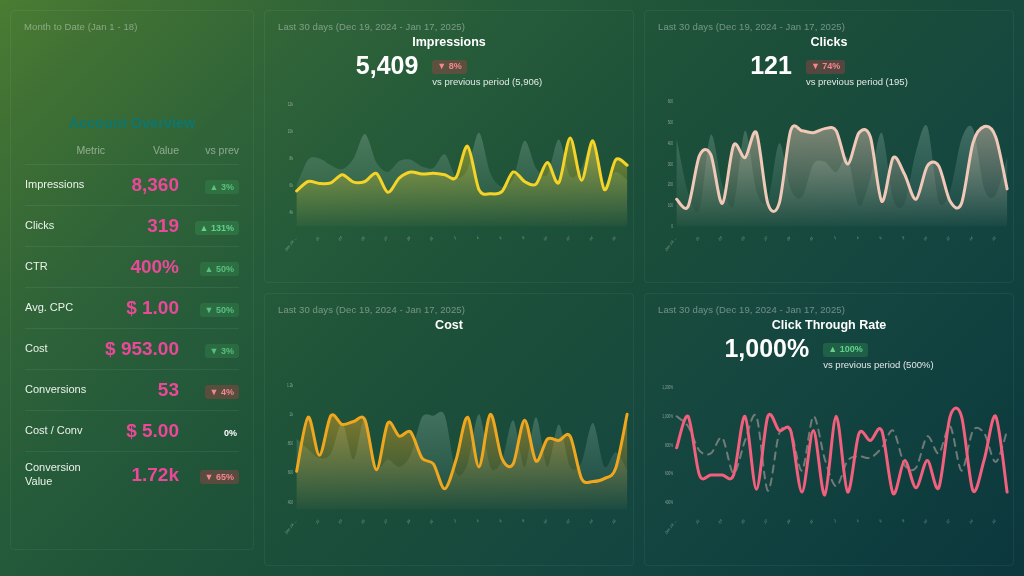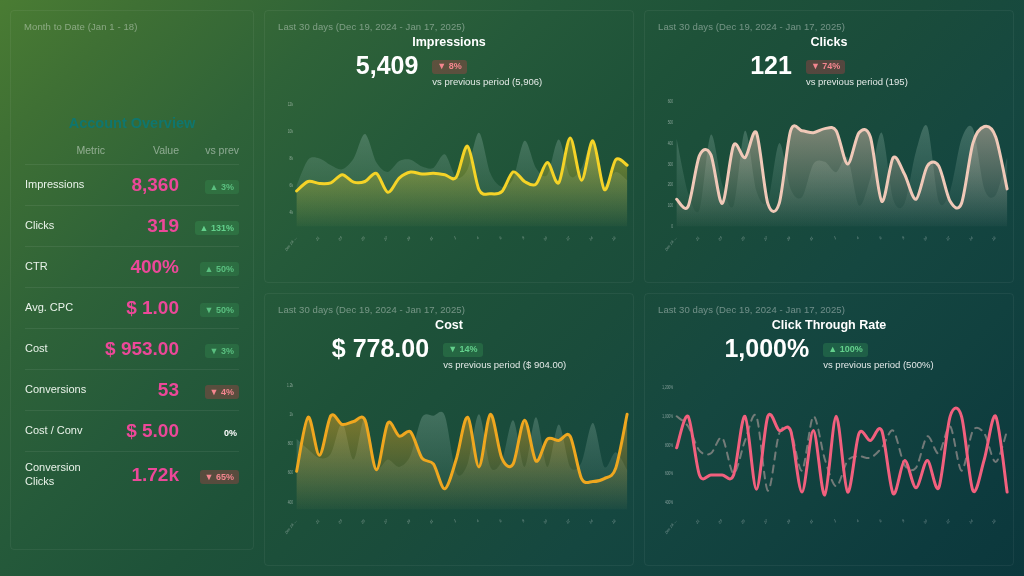--- a/index.html
+++ b/index.html
@@ -124,21 +124,21 @@
               <td class="c-metric">Conversions</td>
               <td class="c-val">53</td>
               <td class="c-prev"><span class="badge down"><span>▼</span> <span>4%</span></span></td>
             </tr>
             <tr>
               <td class="c-metric">Cost / Conv</td>
               <td class="c-val">$ 5.00</td>
               <td class="c-prev"><span class="badge flat"><span>0%</span></span></td>
             </tr>
             <tr>
-              <td class="c-metric">Conversion Clicks</td>
+              <td class="c-metric">Conversion Value</td>
               <td class="c-val">1.72k</td>
               <td class="c-prev"><span class="badge down"><span>▼</span> <span>65%</span></span></td>
             </tr>
           </tbody>
       </table>
     </div>
   </div>
 
   <div id="charts">
       <div class="panel chart-panel">
@@ -234,24 +234,20 @@
             <path d="M86.0,93.3C90.7,108.5 107.6,174.0 117.0,194.0C126.3,214.0 138.5,241.4 147.9,225.0C157.3,208.6 169.5,92.5 178.9,85.5C188.3,78.5 200.5,158.5 209.9,178.5C219.2,198.5 231.4,232.5 240.8,217.3C250.2,202.0 262.4,81.9 271.8,77.8C281.2,73.6 293.4,170.2 302.8,190.1C312.1,210.1 324.3,223.0 333.7,209.5C343.1,196.0 355.3,104.5 364.7,101.0C374.1,97.5 386.3,171.0 395.7,186.3C405.0,201.5 417.2,208.8 426.6,201.8C436.0,194.7 448.2,149.7 457.6,139.8C467.0,129.8 479.2,133.5 488.6,135.9C497.9,138.2 510.1,156.4 519.5,155.3C528.9,154.1 541.1,118.7 550.5,128.1C559.9,137.5 572.1,211.4 581.4,217.3C590.8,223.1 603.0,187.4 612.4,166.9C621.8,146.3 634.0,75.8 643.4,81.6C652.8,87.5 665.0,185.7 674.3,205.6C683.7,225.6 695.9,226.9 705.3,213.4C714.7,199.9 726.9,138.2 736.3,116.5C745.7,94.8 757.9,55.9 767.2,70.0C776.6,84.1 788.8,191.3 798.2,209.5C807.6,227.7 819.8,207.7 829.2,190.1C838.6,172.5 850.8,110.9 860.1,93.3C869.5,75.6 881.7,59.8 891.1,73.9C900.5,88.0 912.7,167.5 922.1,186.3C931.5,205.0 943.7,206.7 953.0,197.9C962.4,189.1 979.3,138.7 984.0,128.1 L984.0,256 L86.0,256 Z" fill="url(#gc11)" stroke="none"></path>
             <path d="M86.0,205.6C90.7,207.7 107.6,231.5 117.0,219.2C126.3,206.9 138.5,138.9 147.9,124.3C157.3,109.6 169.5,108.8 178.9,122.3C188.3,135.8 200.5,216.0 209.9,213.4C219.2,210.7 231.4,117.8 240.8,104.9C250.2,92.0 262.4,131.6 271.8,128.1C281.2,124.6 293.4,68.7 302.8,81.6C312.1,94.5 324.3,193.4 333.7,213.4C343.1,233.3 355.3,233.9 364.7,213.4C374.1,192.8 386.3,98.3 395.7,77.8C405.0,57.2 417.2,77.2 426.6,77.8C436.0,78.3 448.2,82.2 457.6,81.6C467.0,81.0 479.2,74.5 488.6,73.9C497.9,73.3 510.1,67.8 519.5,77.8C528.9,87.7 541.1,139.2 550.5,139.8C559.9,140.3 572.1,89.3 581.4,81.6C590.8,74.0 603.0,70.0 612.4,89.4C621.8,108.8 634.0,203.6 643.4,209.5C652.8,215.4 665.0,135.8 674.3,128.1C683.7,120.5 695.9,147.4 705.3,159.1C714.7,170.9 726.9,208.0 736.3,205.6C745.7,203.3 757.9,153.0 767.2,143.6C776.6,134.2 788.8,133.6 798.2,143.6C807.6,153.6 819.8,198.9 829.2,209.5C838.6,220.1 850.8,229.8 860.1,213.4C869.5,196.9 881.7,122.7 891.1,101.0C900.5,79.3 912.7,71.8 922.1,70.0C931.5,68.2 943.7,71.8 953.0,89.4C962.4,107.0 979.3,171.6 984.0,186.3 L984.0,256 L86.0,256 Z" fill="url(#gc10)" stroke="none"></path>
             <path d="M86.0,205.6C90.7,207.7 107.6,231.5 117.0,219.2C126.3,206.9 138.5,138.9 147.9,124.3C157.3,109.6 169.5,108.8 178.9,122.3C188.3,135.8 200.5,216.0 209.9,213.4C219.2,210.7 231.4,117.8 240.8,104.9C250.2,92.0 262.4,131.6 271.8,128.1C281.2,124.6 293.4,68.7 302.8,81.6C312.1,94.5 324.3,193.4 333.7,213.4C343.1,233.3 355.3,233.9 364.7,213.4C374.1,192.8 386.3,98.3 395.7,77.8C405.0,57.2 417.2,77.2 426.6,77.8C436.0,78.3 448.2,82.2 457.6,81.6C467.0,81.0 479.2,74.5 488.6,73.9C497.9,73.3 510.1,67.8 519.5,77.8C528.9,87.7 541.1,139.2 550.5,139.8C559.9,140.3 572.1,89.3 581.4,81.6C590.8,74.0 603.0,70.0 612.4,89.4C621.8,108.8 634.0,203.6 643.4,209.5C652.8,215.4 665.0,135.8 674.3,128.1C683.7,120.5 695.9,147.4 705.3,159.1C714.7,170.9 726.9,208.0 736.3,205.6C745.7,203.3 757.9,153.0 767.2,143.6C776.6,134.2 788.8,133.6 798.2,143.6C807.6,153.6 819.8,198.9 829.2,209.5C838.6,220.1 850.8,229.8 860.1,213.4C869.5,196.9 881.7,122.7 891.1,101.0C900.5,79.3 912.7,71.8 922.1,70.0C931.5,68.2 943.7,71.8 953.0,89.4C962.4,107.0 979.3,171.6 984.0,186.3" fill="none" stroke="#f0c9b8" stroke-width="3" stroke-linecap="round" stroke-linejoin="round" vector-effect="non-scaling-stroke"></path>
           </svg>
         </div>
       </div>
       <div class="panel chart-panel">
         <div class="panel-label">Last 30 days (Dec 19, 2024 - Jan 17, 2025)</div>
         <div class="chart-head">
           <div class="chart-title">Cost</div>
-          <div class="kpi-row">
-            <div class="kpi-value">$ 778.00</div>
-            <div class="kpi-right"><span class="badge up"><span>▼</span> <span>14%</span></span><div class="kpi-sub">vs previous period ($ 904.00)</div></div>
-          </div>
         </div>
         <div class="plot">
           <svg viewBox="0 0 1000 360" preserveAspectRatio="none">
             <defs>
               <linearGradient id="gc20" x1="0" y1="0" x2="0" y2="1">
                 <stop offset="0%" stop-color="#efa71f" stop-opacity="0.46"></stop>
                 <stop offset="100%" stop-color="#efa71f" stop-opacity="0.02"></stop>
               </linearGradient>
               <linearGradient id="gc21" x1="0" y1="0" x2="0" y2="1">
                 <stop offset="0%" stop-color="#8fb3a6" stop-opacity="0.34"></stop>

